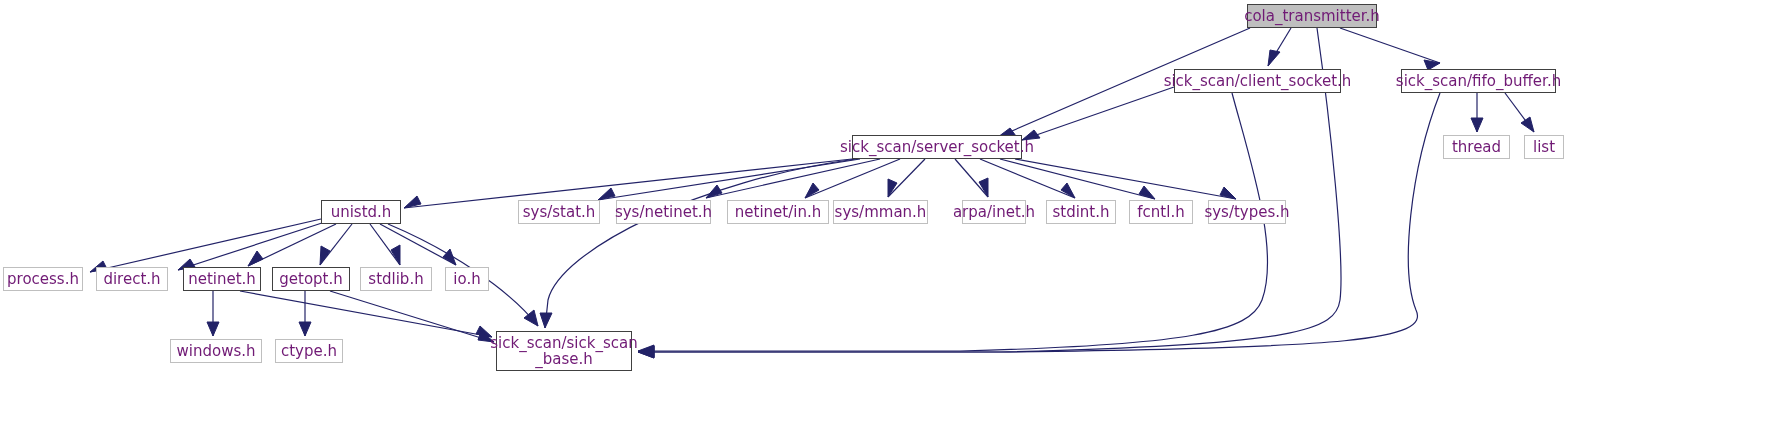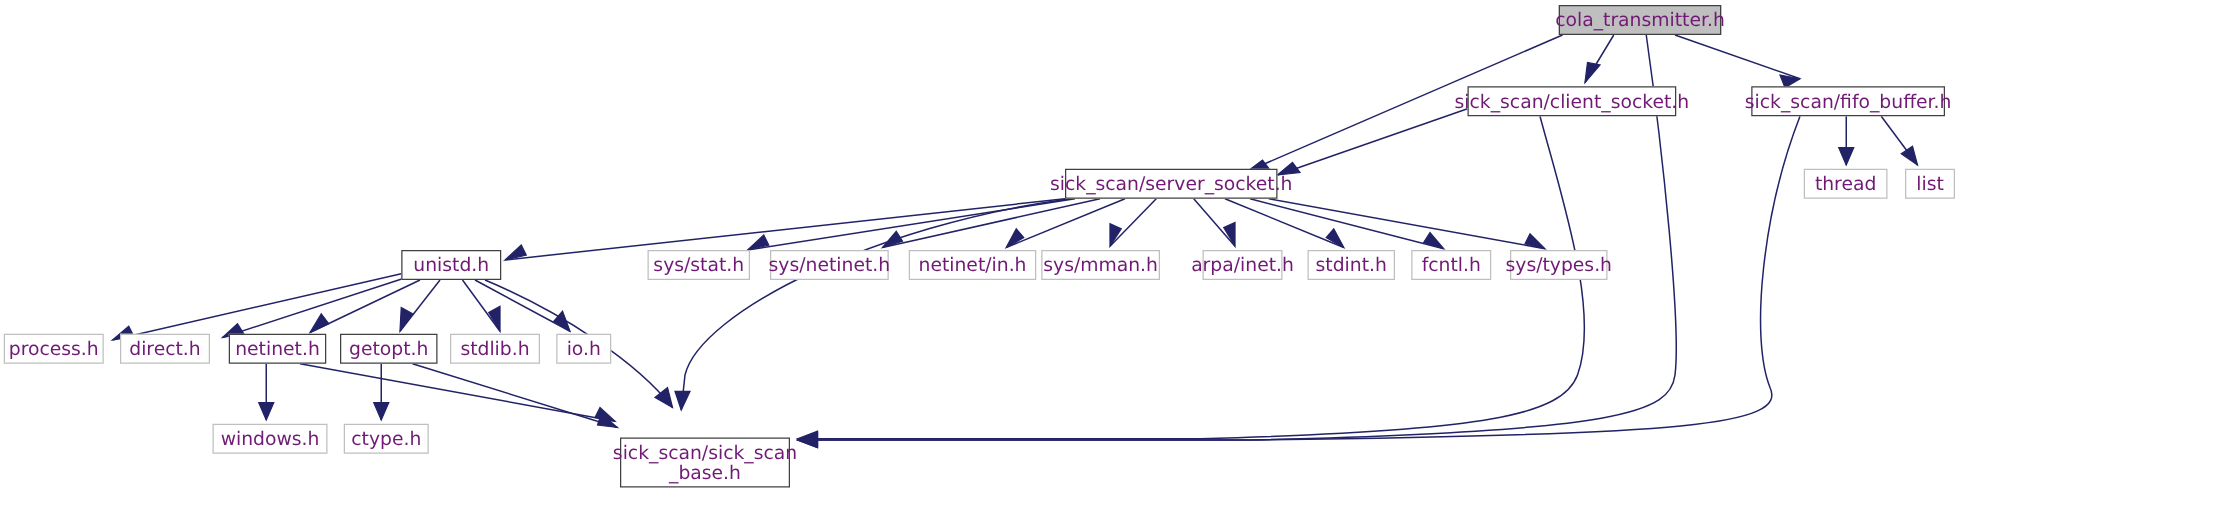--- a/index.html
+++ b/index.html
@@ -170,15 +170,15 @@
     <div class="node " style="left: 1129px; top: 200px; width: 64px; height: 24px;">fcntl.h</div>
     <div class="node " style="left: 1208px; top: 200px; width: 78px; height: 24px;">sys/types.h</div>
     <div class="node " style="left: 3px; top: 267px; width: 80px; height: 24px;">process.h</div>
     <div class="node " style="left: 96px; top: 267px; width: 72px; height: 24px;">direct.h</div>
     <div class="node strong" style="left: 183px; top: 267px; width: 78px; height: 24px;">netinet.h</div>
     <div class="node strong" style="left: 272px; top: 267px; width: 78px; height: 24px;">getopt.h</div>
     <div class="node " style="left: 360px; top: 267px; width: 72px; height: 24px; text-align: right;">stdlib.h</div>
     <div class="node " style="left: 445px; top: 267px; width: 44px; height: 24px;">io.h</div>
     <div class="node " style="left: 170px; top: 339px; width: 92px; height: 24px;">windows.h</div>
     <div class="node " style="left: 275px; top: 339px; width: 68px; height: 24px;">ctype.h</div>
-    <div class="node strong" style="left: 496px; top: 350px; width: 136px; height: 40px;">sick_scan/sick_scan
+    <div class="node strong" style="left: 496px; top: 331px; width: 136px; height: 40px;">sick_scan/sick_scan
 _base.h</div>
   </div>
 
 </body></html>

